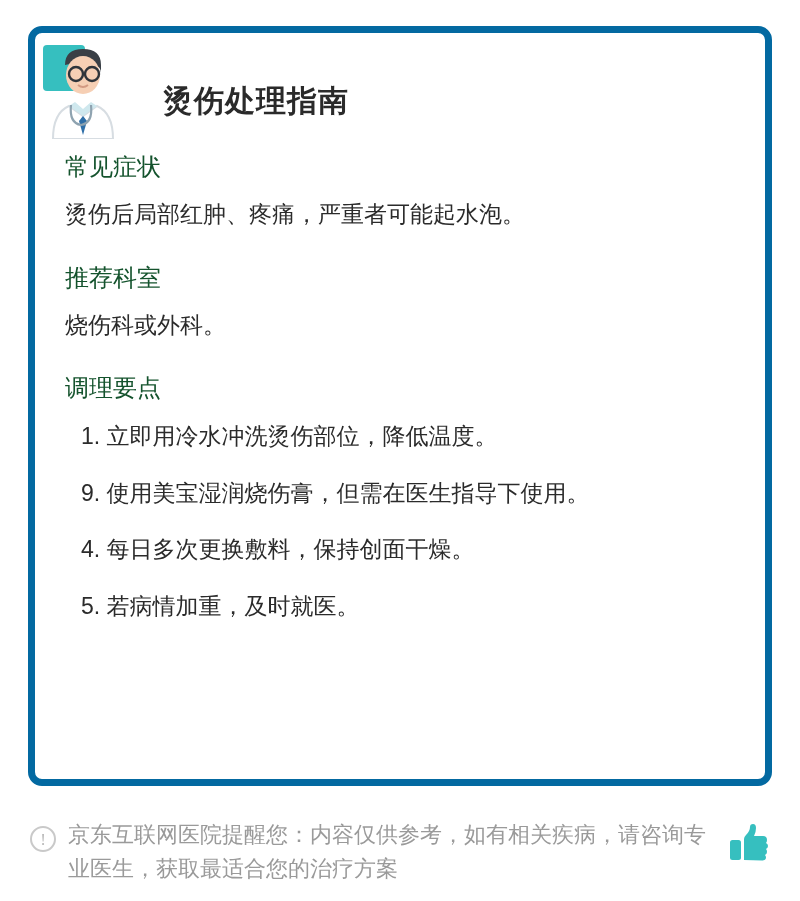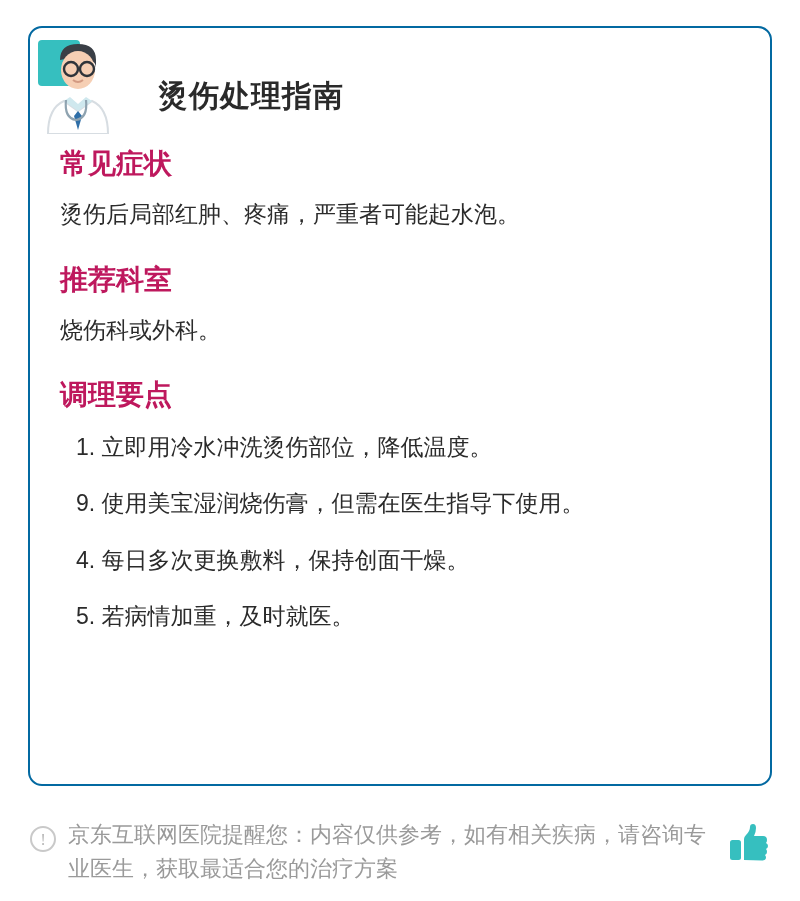--- a/index.html
+++ b/index.html
@@ -15,21 +15,21 @@
     position: relative;
     overflow: hidden;
   }
 
   .card {
     position: absolute;
     left: 28px;
     top: 26px;
     width: 744px;
     height: 760px;
-    border: 2px solid #0369a1;
+    border: 7px solid #0369a1;
     border-radius: 14px;
     box-sizing: border-box;
     background: #ffffff;
   }
 
   
   .avatar {
     position: absolute;
     left: 8px;
     top: 10px;
@@ -49,23 +49,23 @@
   }
 
   .content {
     position: absolute;
     left: 30px;
     right: 26px;
     top: 118px;
   }
 
   h2.section {
-    font-size: 28px;
-    font-weight: bold;
-    color: #be185d;
+    font-size: 24px;
+    font-weight: normal;
+    color: #14532d;
     margin: 0 0 16px 0;
     padding: 0;
     line-height: 1.3;
   }
 
   p.para {
     font-size: 23px;
     color: #2b2b2b;
     margin: 12px 0 30px 0;
     line-height: 1.45;

